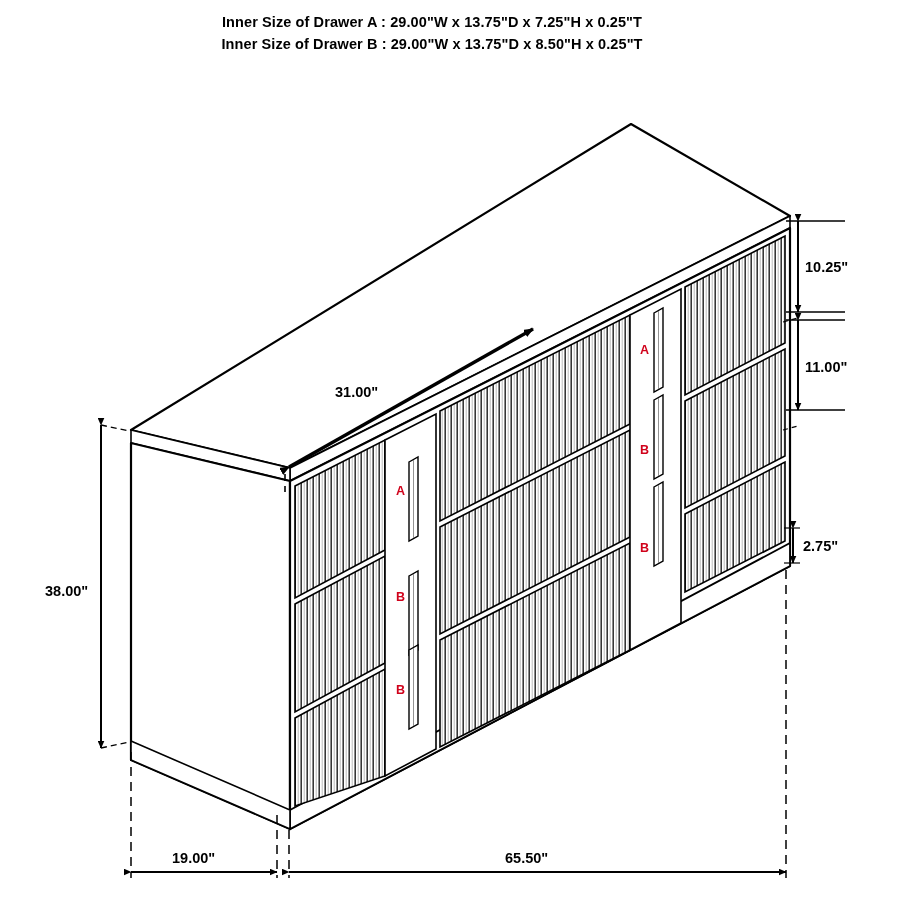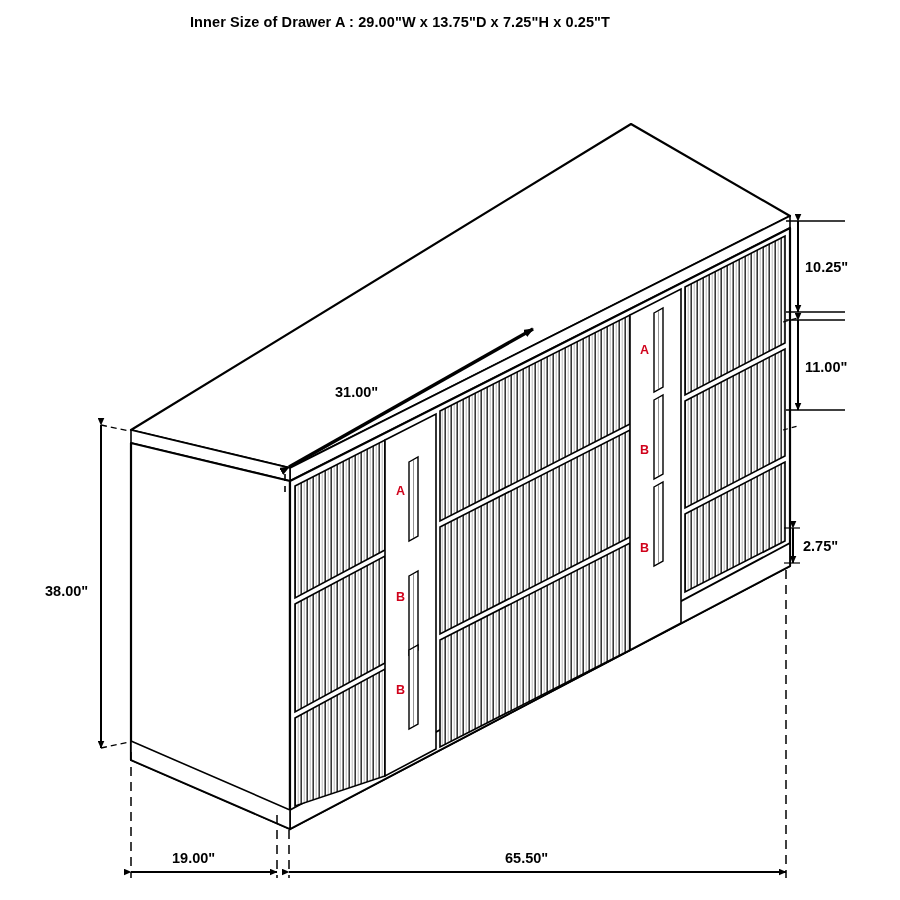--- a/index.html
+++ b/index.html
@@ -22,20 +22,21 @@
   }
   .note {
     position: absolute;
     left: 0;
     width: 800px;
     text-align: center;
     font-weight: bold;
     font-size: 14.5px;
     color: #000;
     letter-spacing: 0.1px;
+    padding-left: 32px;
   }
   .note.l1 { top: 14px; }
   .note.l2 { top: 36px; }
 
   svg#dwg {
     position: absolute;
     left: 0; top: 0;
     width: 900px;
     height: 900px;
   }
@@ -51,20 +52,21 @@
     font-size: 12.5px;
     fill: #d0021b;
   }
 </style>
 </head>
 <body>
 
 <div id="stage">
 
   <div class="note l1">Inner Size of Drawer A : 29.00"W x 13.75"D x 7.25"H x 0.25"T</div>
+  <div class="note l2">Inner Size of Drawer B : 29.00"W x 13.75"D x 8.50"H x 0.25"T</div>
 
   <svg id="dwg" viewBox="0 0 900 900">
 
     <defs>
 
       <pattern id="flute" width="6" height="6" patternUnits="userSpaceOnUse" patternTransform="rotate(0)">
         <rect width="6" height="6" fill="#ffffff"></rect>
         <line x1="1.2" y1="-2" x2="1.2" y2="8" stroke="#2b2b2b" stroke-width="1.5"></line>
         <line x1="4.2" y1="-2" x2="4.2" y2="8" stroke="#9a9a9a" stroke-width="0.7"></line>
       </pattern>

